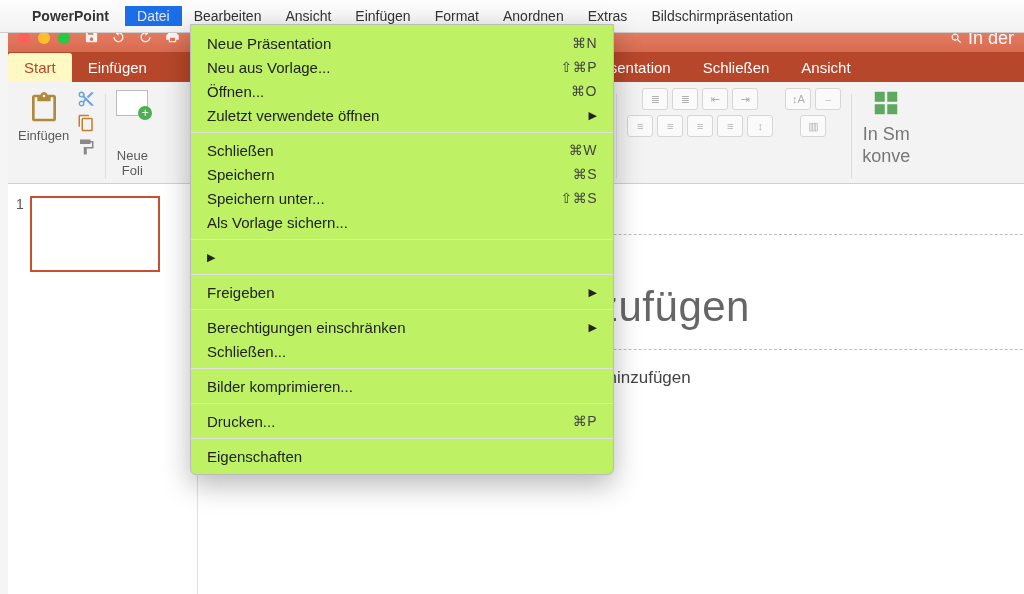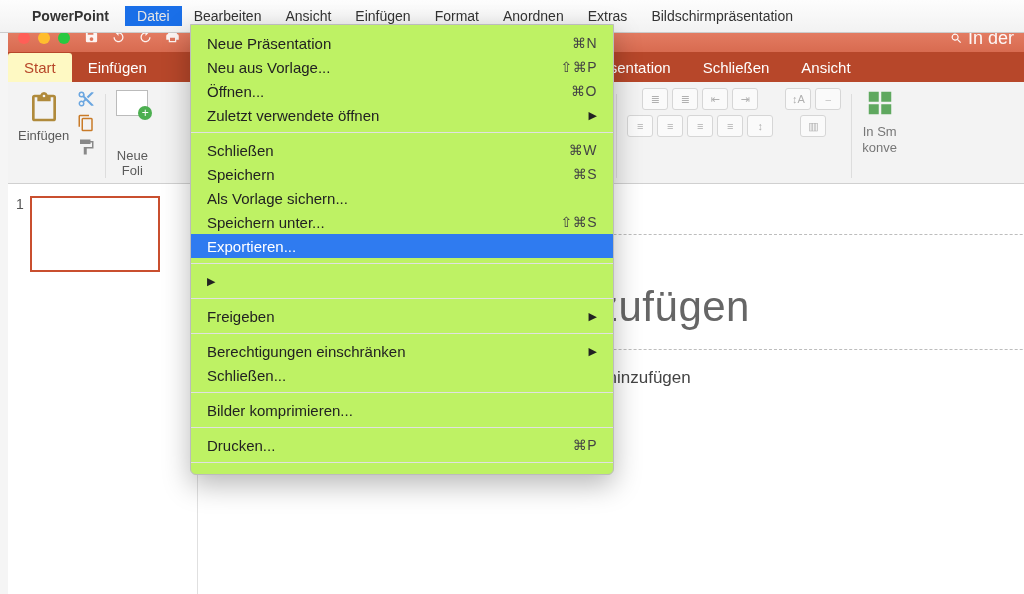--- a/index.html
+++ b/index.html
@@ -31,21 +31,21 @@
 .ribbon-tabs .tab { padding: 6px 16px; cursor: default; }
 .ribbon-tabs .tab.active { background: #fef9c3; color: #b7472a; border-top-left-radius: 3px; border-top-right-radius: 3px; font-weight: 400; }
 
 
 .ribbon { height: 102px; background: #f3f3f3; border-bottom: 1px solid #d0d0d0; display: flex; align-items: flex-start; padding: 6px 4px 0 4px; font-size: 11px; color: #666; }
 .rgrp { display: flex; flex-direction: column; align-items: center; justify-content: flex-start; height: 94px; padding: 0 6px; }
 .rgrp .lbl { margin-top: auto; margin-bottom: 4px; font-size: 13px; color: #5a5a5a; }
 .sep { width: 1px; background: #ddd; height: 84px; margin: 0 4px; align-self: center; }
 .btnrow { display: flex; gap: 4px; }
 .ghostbtn { border: 1px solid #d6d6d6; background: #fafafa; border-radius: 3px; display:flex; align-items:center; justify-content:center; color:#b0b0b0; }
-.rightlbl { font-size: 13px; color: #777; text-align: center; line-height: 1.2; }
+.rightlbl { font-size: 18px; color: #777; text-align: center; line-height: 1.2; }
 
 
 .content { position: absolute; top: 160px; bottom: 0; left: 0; right: 0; display: flex; background: #fff; }
 .thumbs { width: 190px; border-right: 1px solid #e0e0e0; padding: 12px 8px; background: #fff; }
 .thumb-wrap { display: flex; gap: 6px; }
 .thumb-num { font-size: 14px; color: #555; }
 .thumb { width: 130px; height: 76px; border: 2px solid #c94f2f; background: #fff; }
 .slide-area { flex: 1; position: relative; background: #fff; }
 .slide { position: absolute; left: 230px; top: 40px; width: 700px; }
 .title-ph { font-size: 42px; color: #666; font-weight: 400; letter-spacing: .5px; }
@@ -97,28 +97,25 @@
     <div class="divider"></div>
     <div class="item">
       <span class="label">Schließen</span>
       <span class="short">⌘W</span>
     </div>
     <div class="item">
       <span class="label">Speichern</span>
       <span class="short">⌘S</span>
     </div>
     <div class="item">
-      <span class="label">Als Vorlage sichern...</span>
-    </div>
-    <div class="item">
       <span class="label">Speichern unter...</span>
       <span class="short">⇧⌘S</span>
     </div>
-    <div class="item highlight">
-      <span class="label">Exportieren...</span>
+    <div class="item">
+      <span class="label">Als Vorlage sichern...</span>
     </div>
     <div class="divider"></div>
     <div class="item">
       <span class="arrow">▶</span>
     </div>
     <div class="divider"></div>
     <div class="item">
       <span class="label">Freigeben</span>
       <span class="arrow">▶</span>
     </div>
@@ -133,20 +130,23 @@
     <div class="divider"></div>
     <div class="item">
       <span class="label">Bilder komprimieren...</span>
     </div>
     <div class="divider"></div>
     <div class="item">
       <span class="label">Drucken...</span>
       <span class="short">⌘P</span>
     </div>
     <div class="divider"></div>
+    <div class="item">
+      <span class="label">Eigenschaften</span>
+    </div>
   </div>
 
 <div class="ppt-window">
 
   <div class="titlebar">
     <div class="traffic">
       <span class="tl-close"></span>
       <span class="tl-min"></span>
       <span class="tl-max"></span>
     </div>

